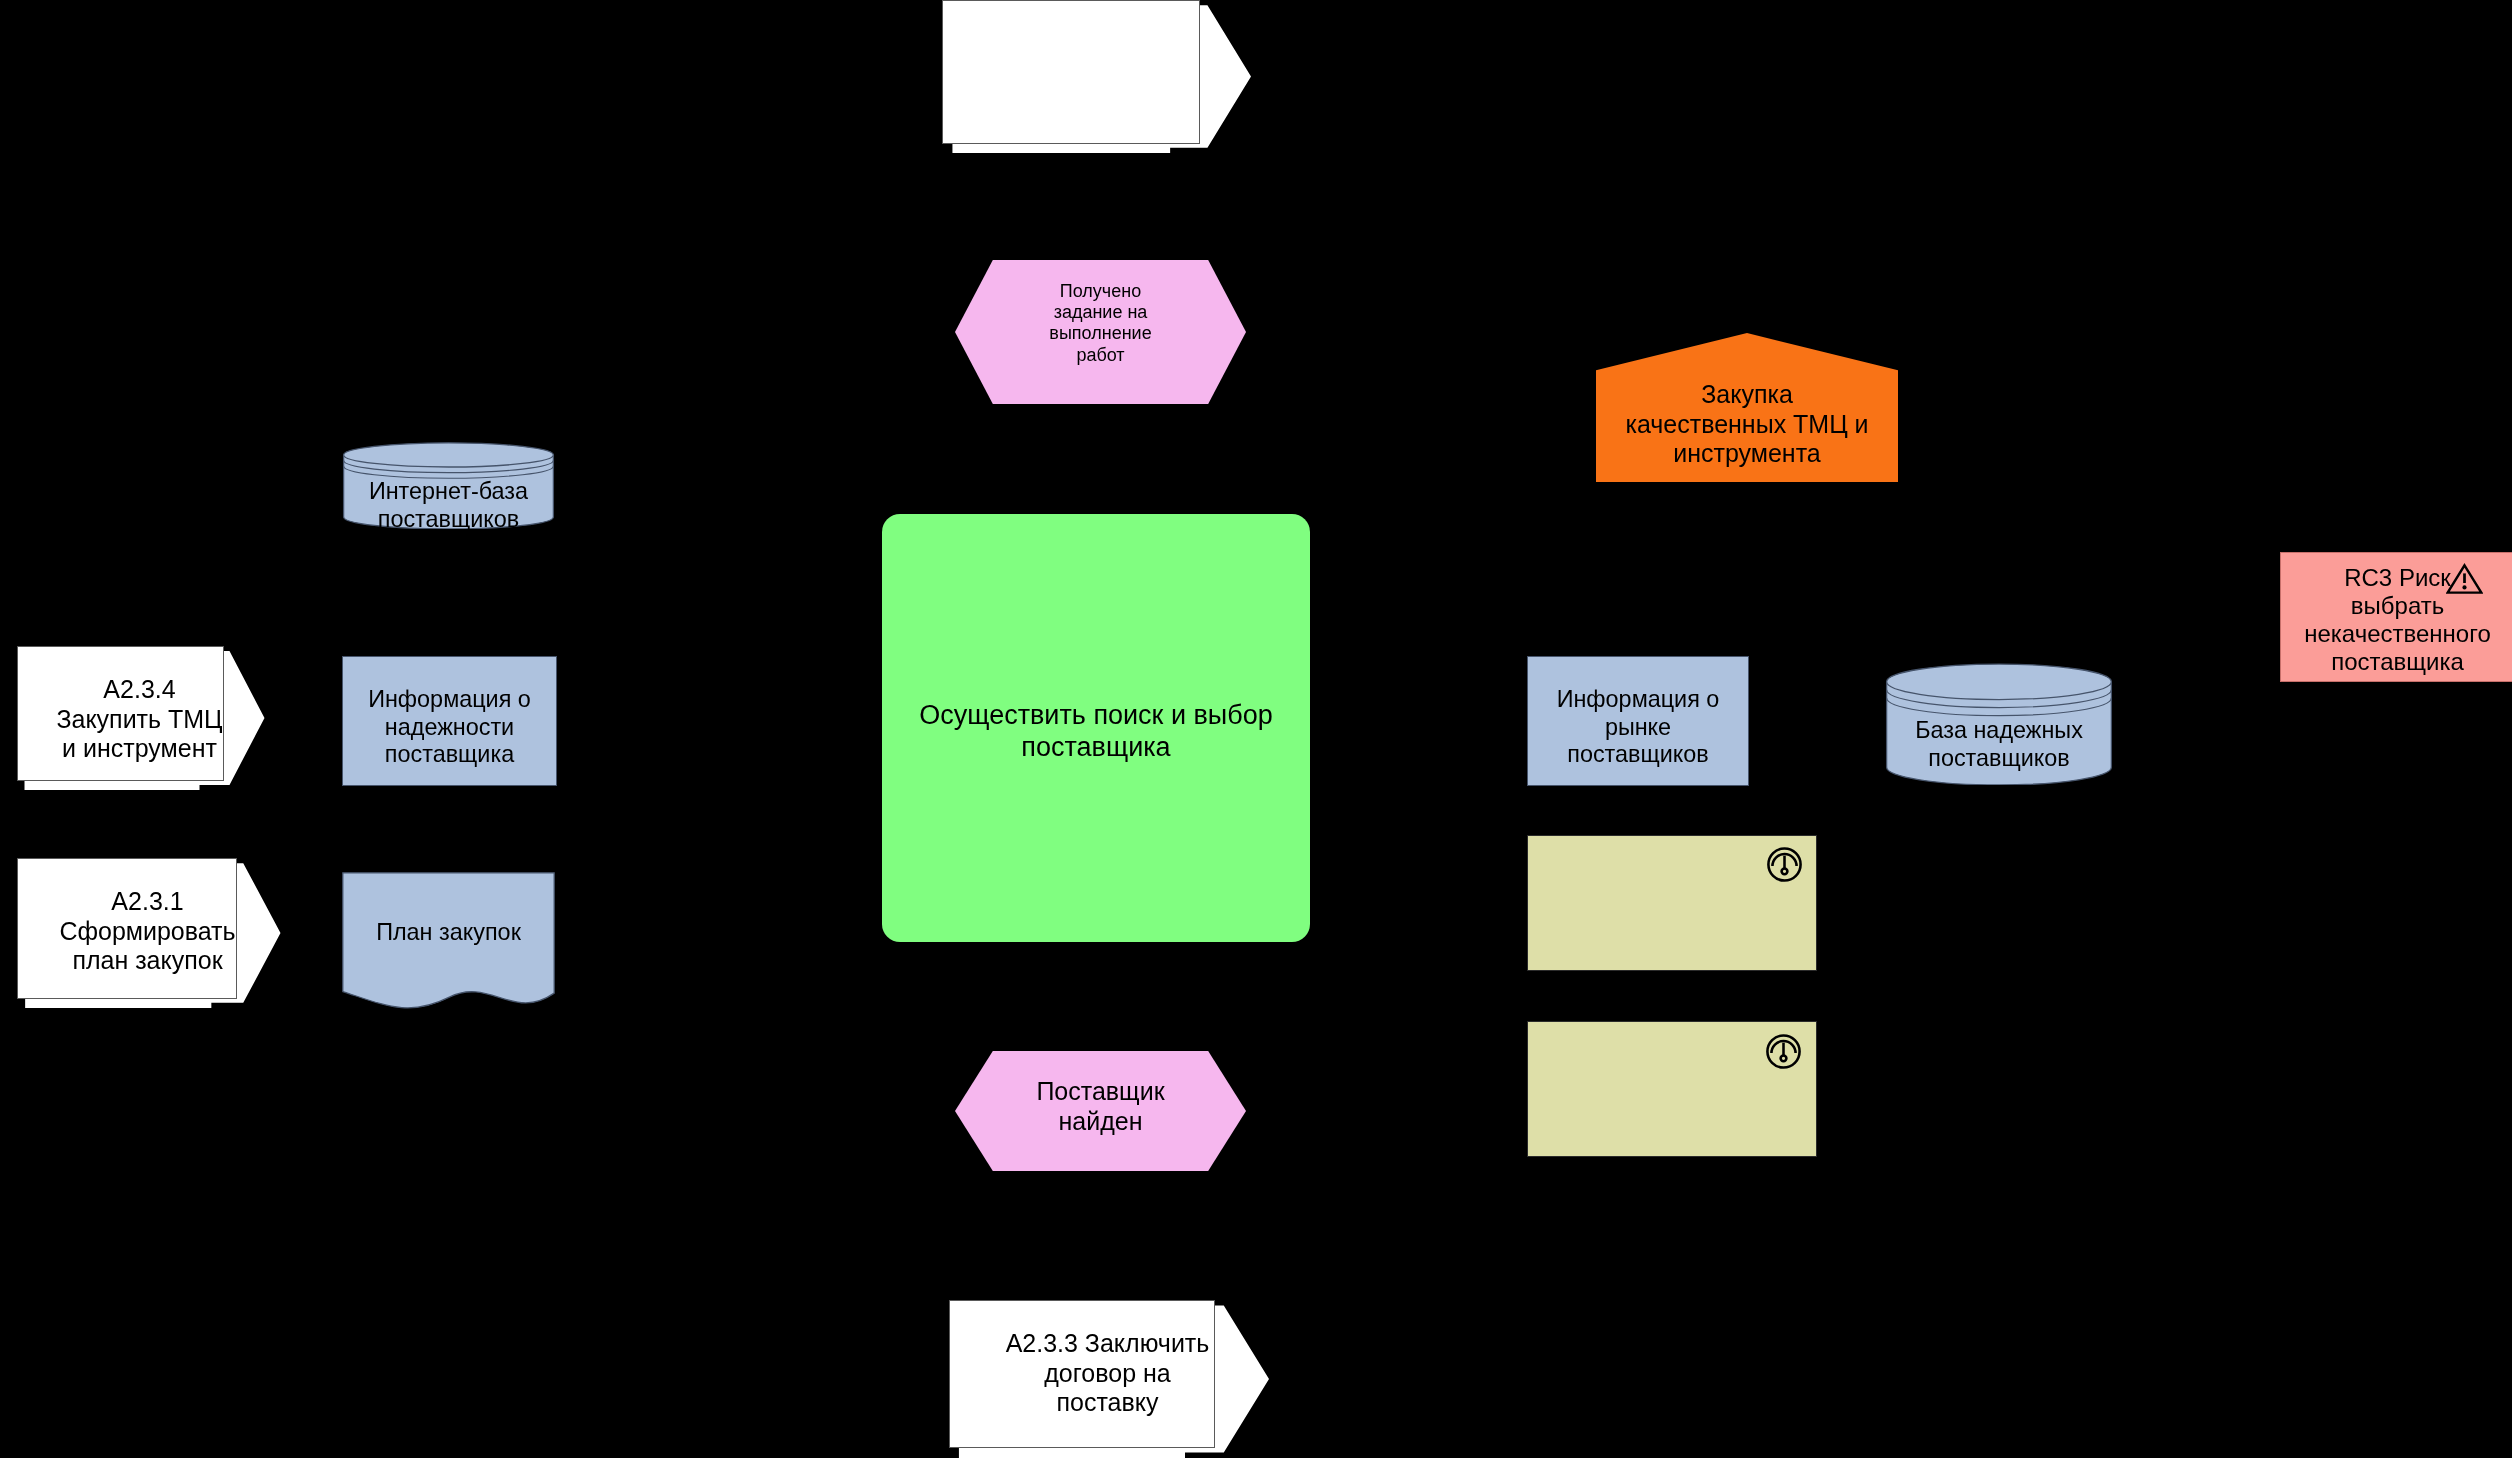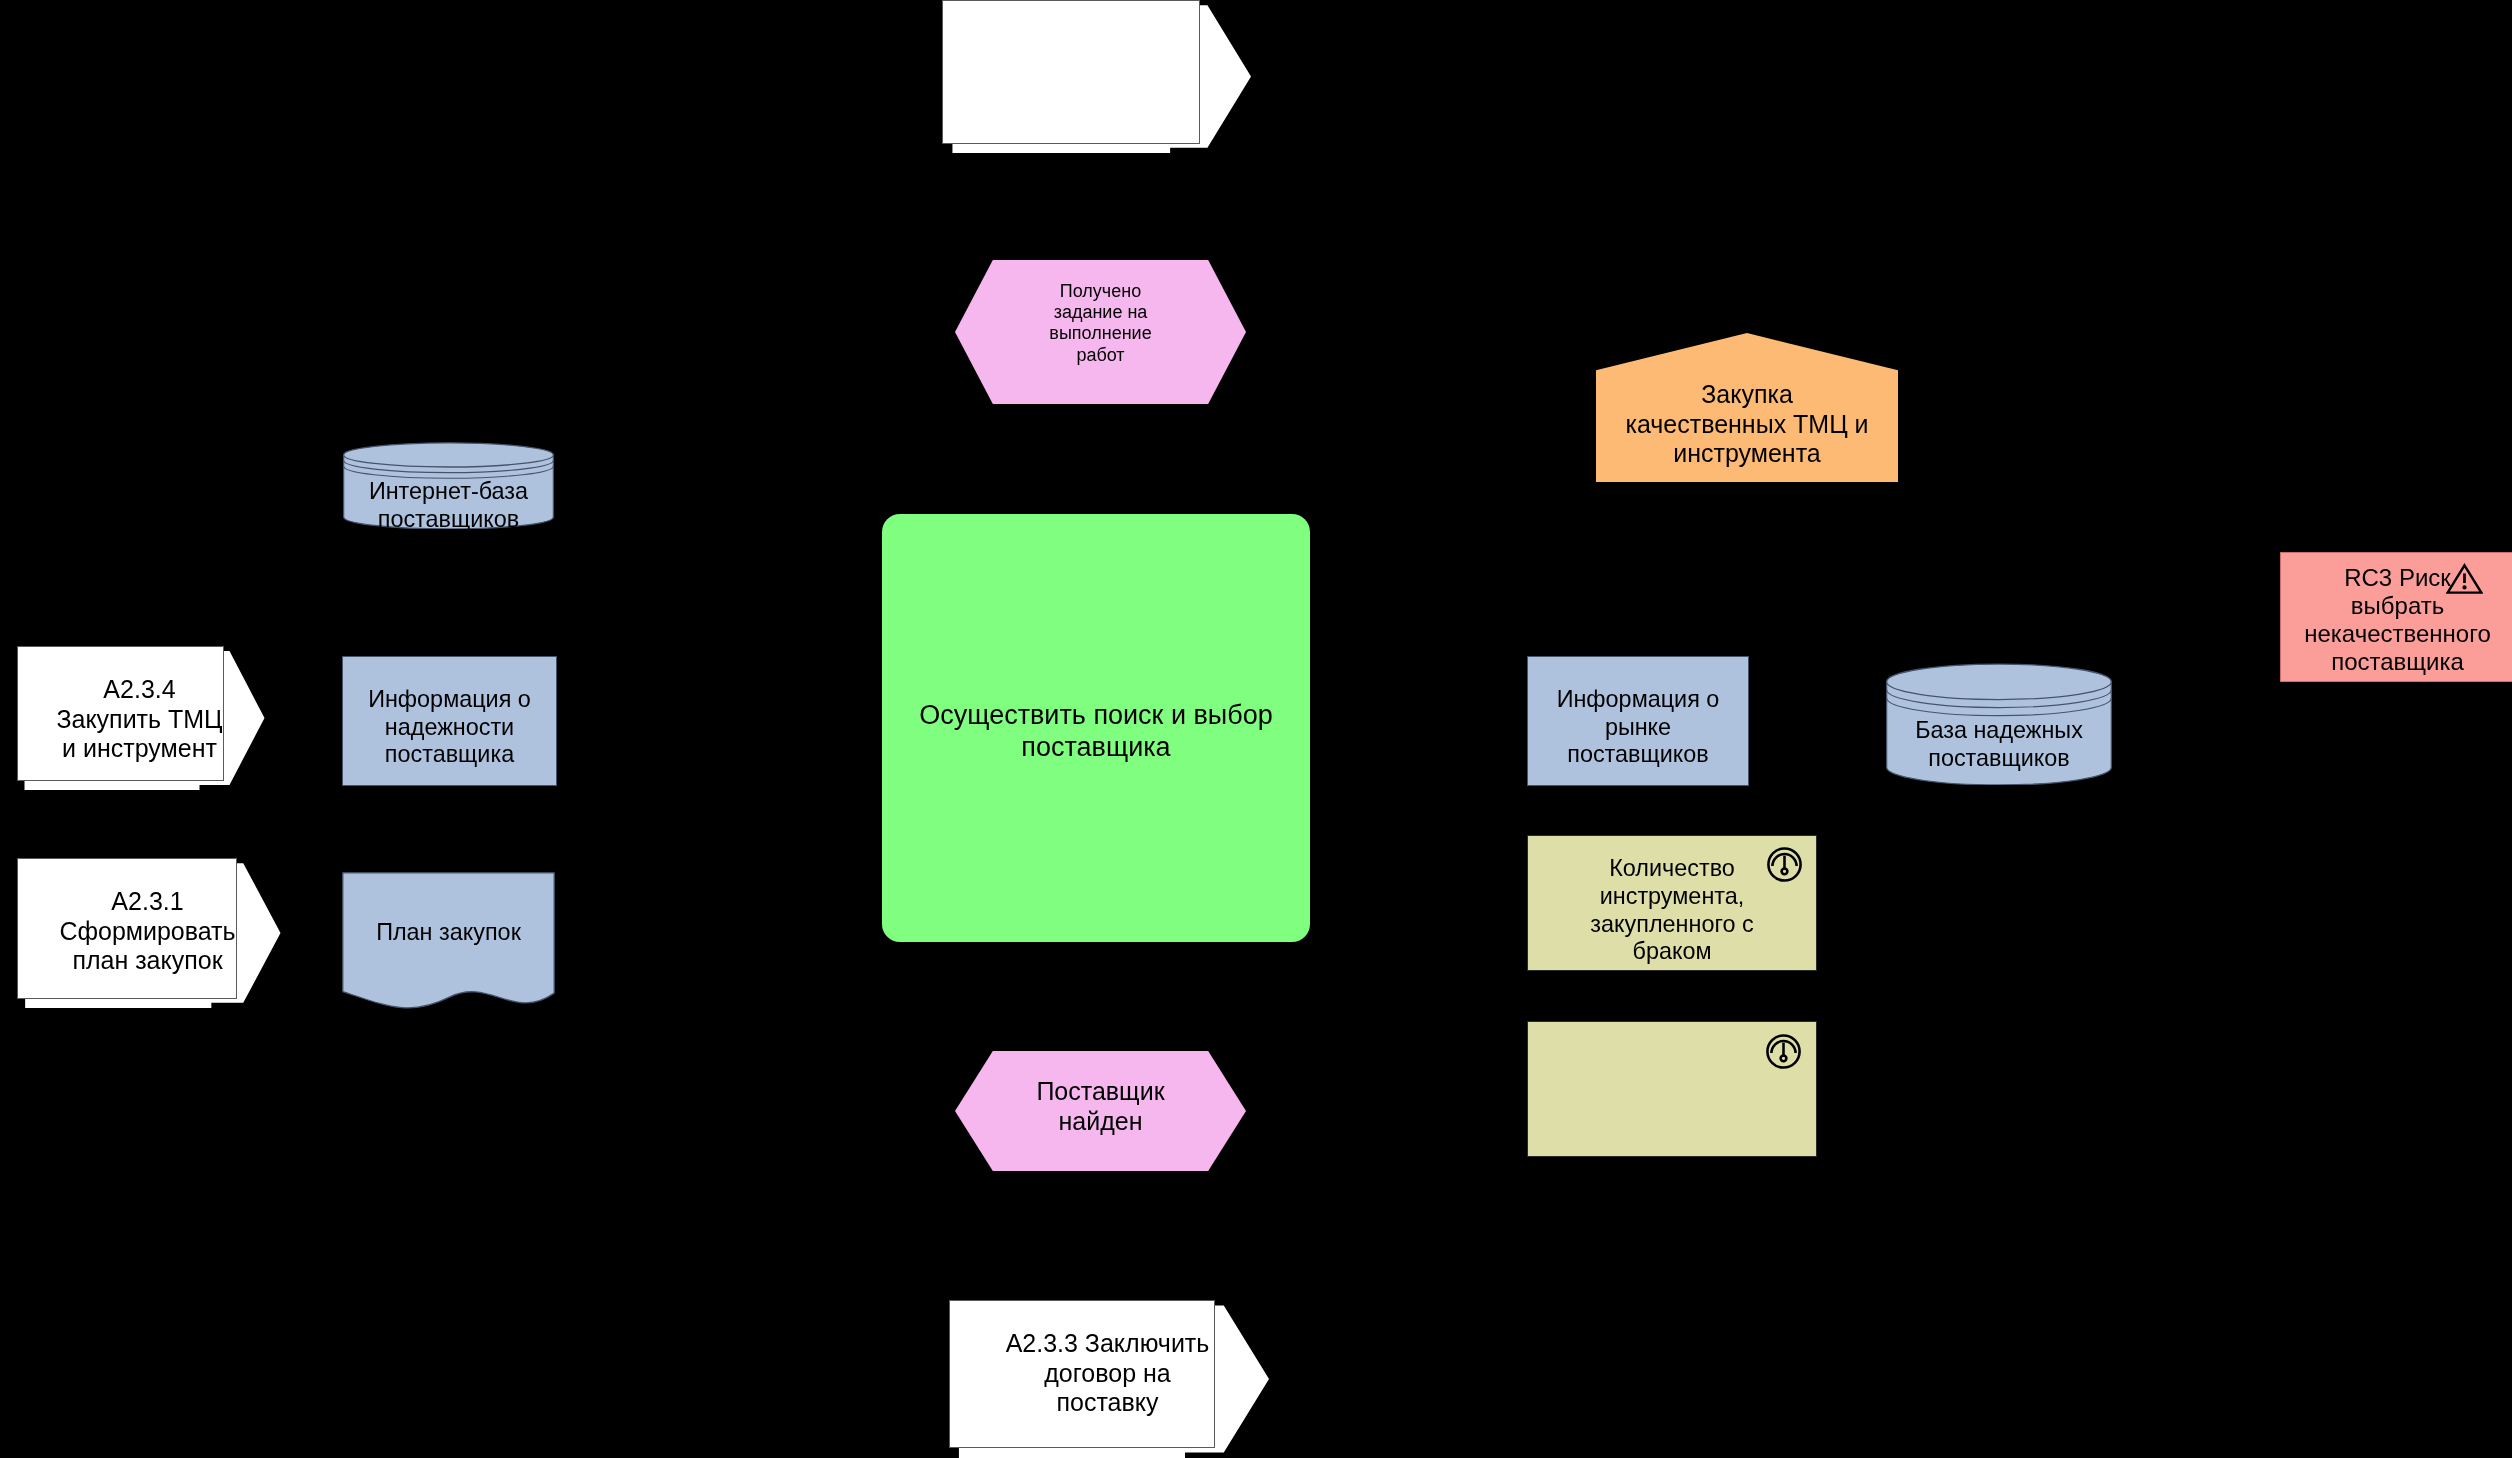--- a/index.html
+++ b/index.html
@@ -29,21 +29,21 @@
   
   .hexagon{
     position:absolute;
     background:#f6b7ee;
     clip-path:polygon(13% 0%, 87% 0%, 100% 50%, 87% 100%, 13% 100%, 0% 50%);
   }
 
   
   .pentagon{
     position:absolute;
-    background:#fdba74;
+    background:#f97316;
     clip-path:polygon(0% 25%, 50% 0%, 100% 25%, 100% 100%, 0% 100%);
   }
 
   
   .datarect{
     position:absolute;background:#aec2de;border:0.8px solid #46546b;
   }
 
   
   .riskrect{
@@ -162,24 +162,20 @@
     <path d="M2 32 L2 138 A139 22 0 0 0 280 138 L280 32 Z" fill="#aec2de" stroke="#46546b" stroke-width="1.6"></path>
     <ellipse cx="141" cy="32" rx="139" ry="22" fill="#aec2de" stroke="#46546b" stroke-width="1.6"></ellipse>
     <path d="M2 42 A139 22 0 0 0 280 42" fill="none" stroke="#46546b" stroke-width="1.4"></path>
     <path d="M2 52 A139 22 0 0 0 280 52" fill="none" stroke="#46546b" stroke-width="1.4"></path>
   </svg>
   <div class="lbl" style="top:61px;font-size:23.4px;">База надежных
 поставщиков</div>
 </div>
 
 <div class="kpirect" style="left:1527px;top:835px;width:288px;height:134px;">
-  <div class="lbl" style="top:19.4px;font-size:23.4px;padding:0 11.3px;">Количество
-инструмента,
-закупленного с
-браком</div>
   <span class="icon" style="right:13px;top:9.7px;">
     <svg width="37" height="37" viewBox="0 0 46 46">
       <circle cx="23" cy="23" r="20" fill="none" stroke="#000" stroke-width="3.2"></circle>
       <path d="M8 25 A15 15 0 0 1 38 25" fill="none" stroke="#000" stroke-width="3.2"></path>
       <line x1="23" y1="12" x2="23" y2="29" stroke="#000" stroke-width="3.2"></line>
       <circle cx="23" cy="31.5" r="3.6" fill="none" stroke="#000" stroke-width="3.2"></circle>
     </svg>
   </span>
 </div>
 

